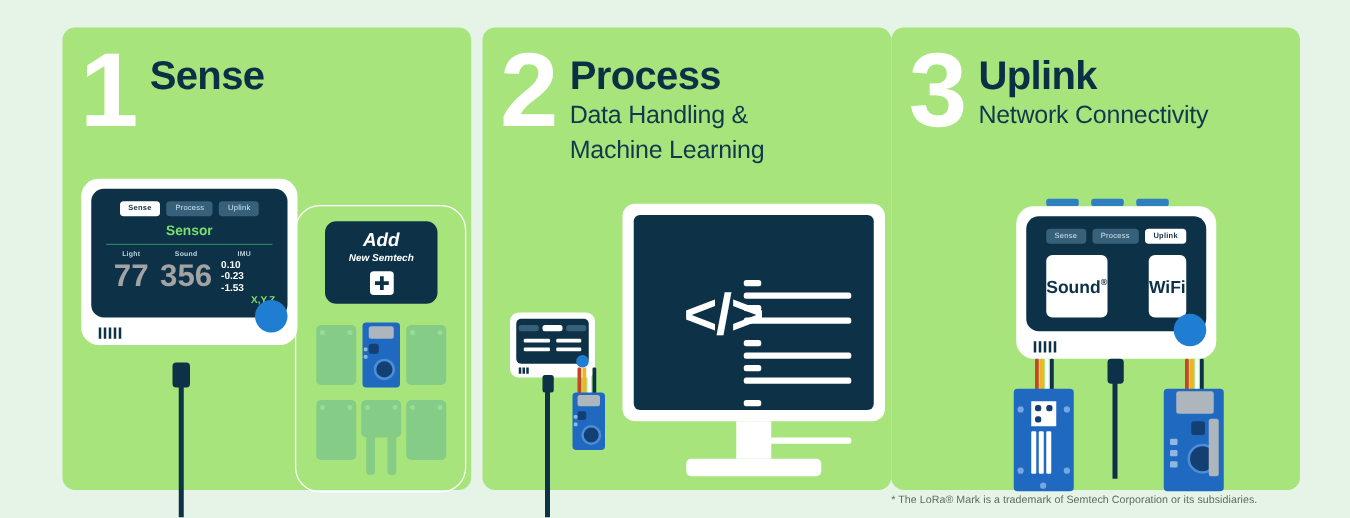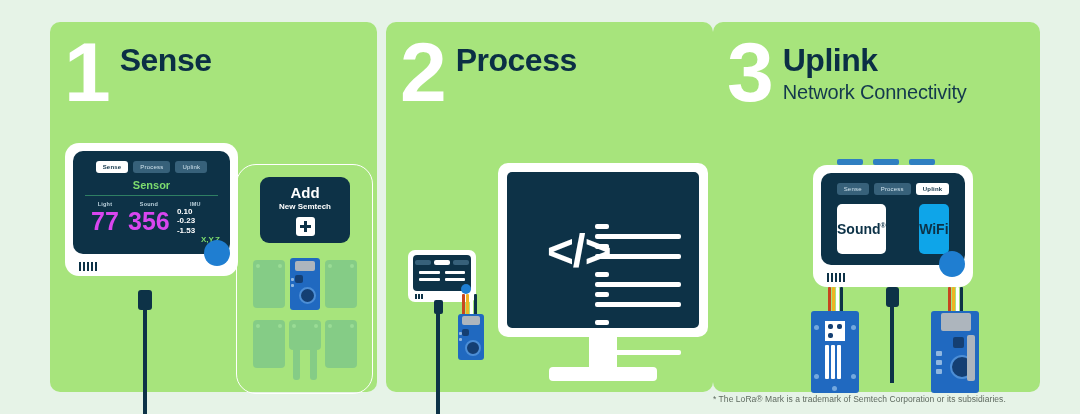--- a/index.html
+++ b/index.html
@@ -56,27 +56,27 @@
   }
   .stab.on{background:#ffffff;color:#0d3247;font-weight:bold;}
   .sheading{
     text-align:center;color:#7ddc6e;font-weight:bold;font-size:11px;
     margin-top:6px;padding-bottom:4px;border-bottom:1px solid #2f7f63;
     margin-left:12px;margin-right:12px;
   }
   .scols{display:flex;margin:5px 10px 0 10px;}
   .scol{flex:1;text-align:center;}
   .scol .lbl{font-size:5.5px;color:#bcd3de;font-weight:bold;letter-spacing:.2px;}
-  .scol .val{font-size:25px;font-weight:bold;color:#d946ef;line-height:1;margin-top:2px;}
+  .scol .val{font-size:25px;font-weight:bold;color:#a3a3a3;line-height:1;margin-top:2px;}
   .imu{font-size:8px;font-weight:bold;color:#ffffff;line-height:1.18;text-align:left;padding-left:6px;}
   .imu .axes{color:#7ddc6e;margin-left:24px;}
 
   
   .tray{
-    position:absolute;border:1.5px solid #ffffff;border-radius:20px;
+    position:absolute;border:1.5px solid #ffffff;border-radius:20px;font-style:italic;
   }
   .addcard{
     position:absolute;background:#0d3247;border-radius:9px;
     display:flex;flex-direction:column;align-items:center;justify-content:center;
   }
   .addcard .a1{color:#fff;font-weight:bold;font-size:15px;line-height:1;}
   .addcard .a2{color:#fff;font-weight:bold;font-size:8px;margin-top:2px;}
   .plusbox{
     width:19px;height:19px;background:#fff;border-radius:3px;margin-top:6px;
     position:relative;
@@ -135,21 +135,21 @@
   .mini-chin i{display:block;width:1.5px;height:5px;background:#0d3247;}
   .mini-dot{position:absolute;right:5px;bottom:8px;width:10px;height:10px;border-radius:50%;background:#1f7ed1;}
 
   
   .choice{display:flex;gap:4px;justify-content:center;margin:9px 16px 0 16px;}
   .chip2{
     flex:1;text-align:center;border-radius:5px;padding:17px 0;
     font-weight:bold;font-size:14px;
   }
   .chip2.sel{background:#ffffff;color:#0d3247;}
-  .chip2.unsel{background:#0ea5e9;color:#0d3247;margin-left:29px;}
+  .chip2.unsel{background:#ffffff;color:#0d3247;margin-left:29px;}
   .chip2 sup{font-size:7px;vertical-align:super;}
 
   .footnote{
     position:absolute;left:713px;top:394px;width:360px;text-align:left;
     font-size:8.5px;color:#5f6b60;letter-spacing:.05px;
   }
 </style>
 </head>
 <body>
 
@@ -234,20 +234,22 @@
         <div class="pad" style="left:1px;top:26px;width:3px;height:3px;"></div>
       </div>
     </div>
   </div>
 
   <div class="panel" id="panel-2">
     <div class="phead">
       <div class="pnum">2</div>
       <div class="ptxt">
         <div class="ptitle">Process</div>
+        <div class="psub">Data Handling &amp;</div>
+        <div class="psub">Machine Learning</div>
       </div>
     </div>
 
     <div class="monitor" style="left:112px;top:141px;width:210px;height:174px;">
       <div class="mscreen">
         <div class="codeglyph">&lt;/&gt;</div>
         <div class="codelines">
           <div class="cl">
               <i class="s"></i>
               <i class="l"></i>

